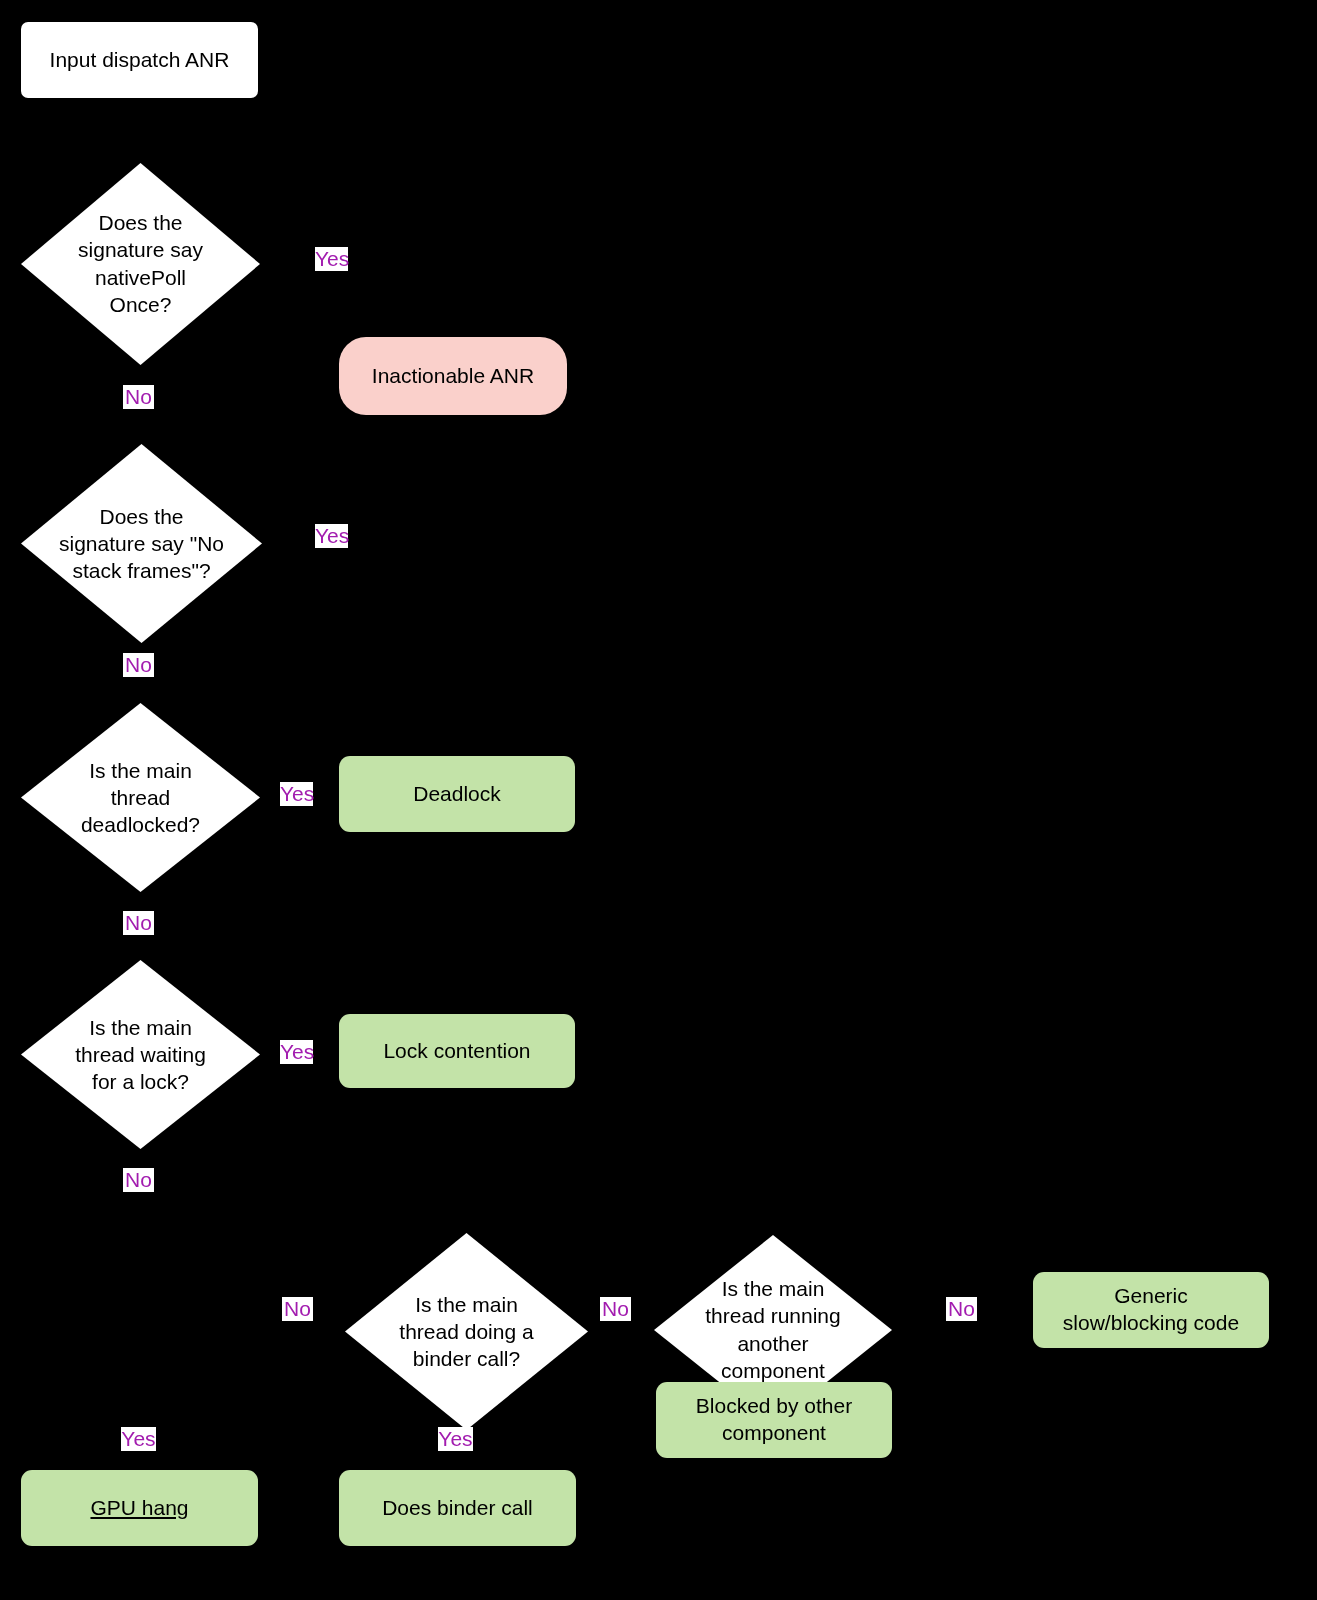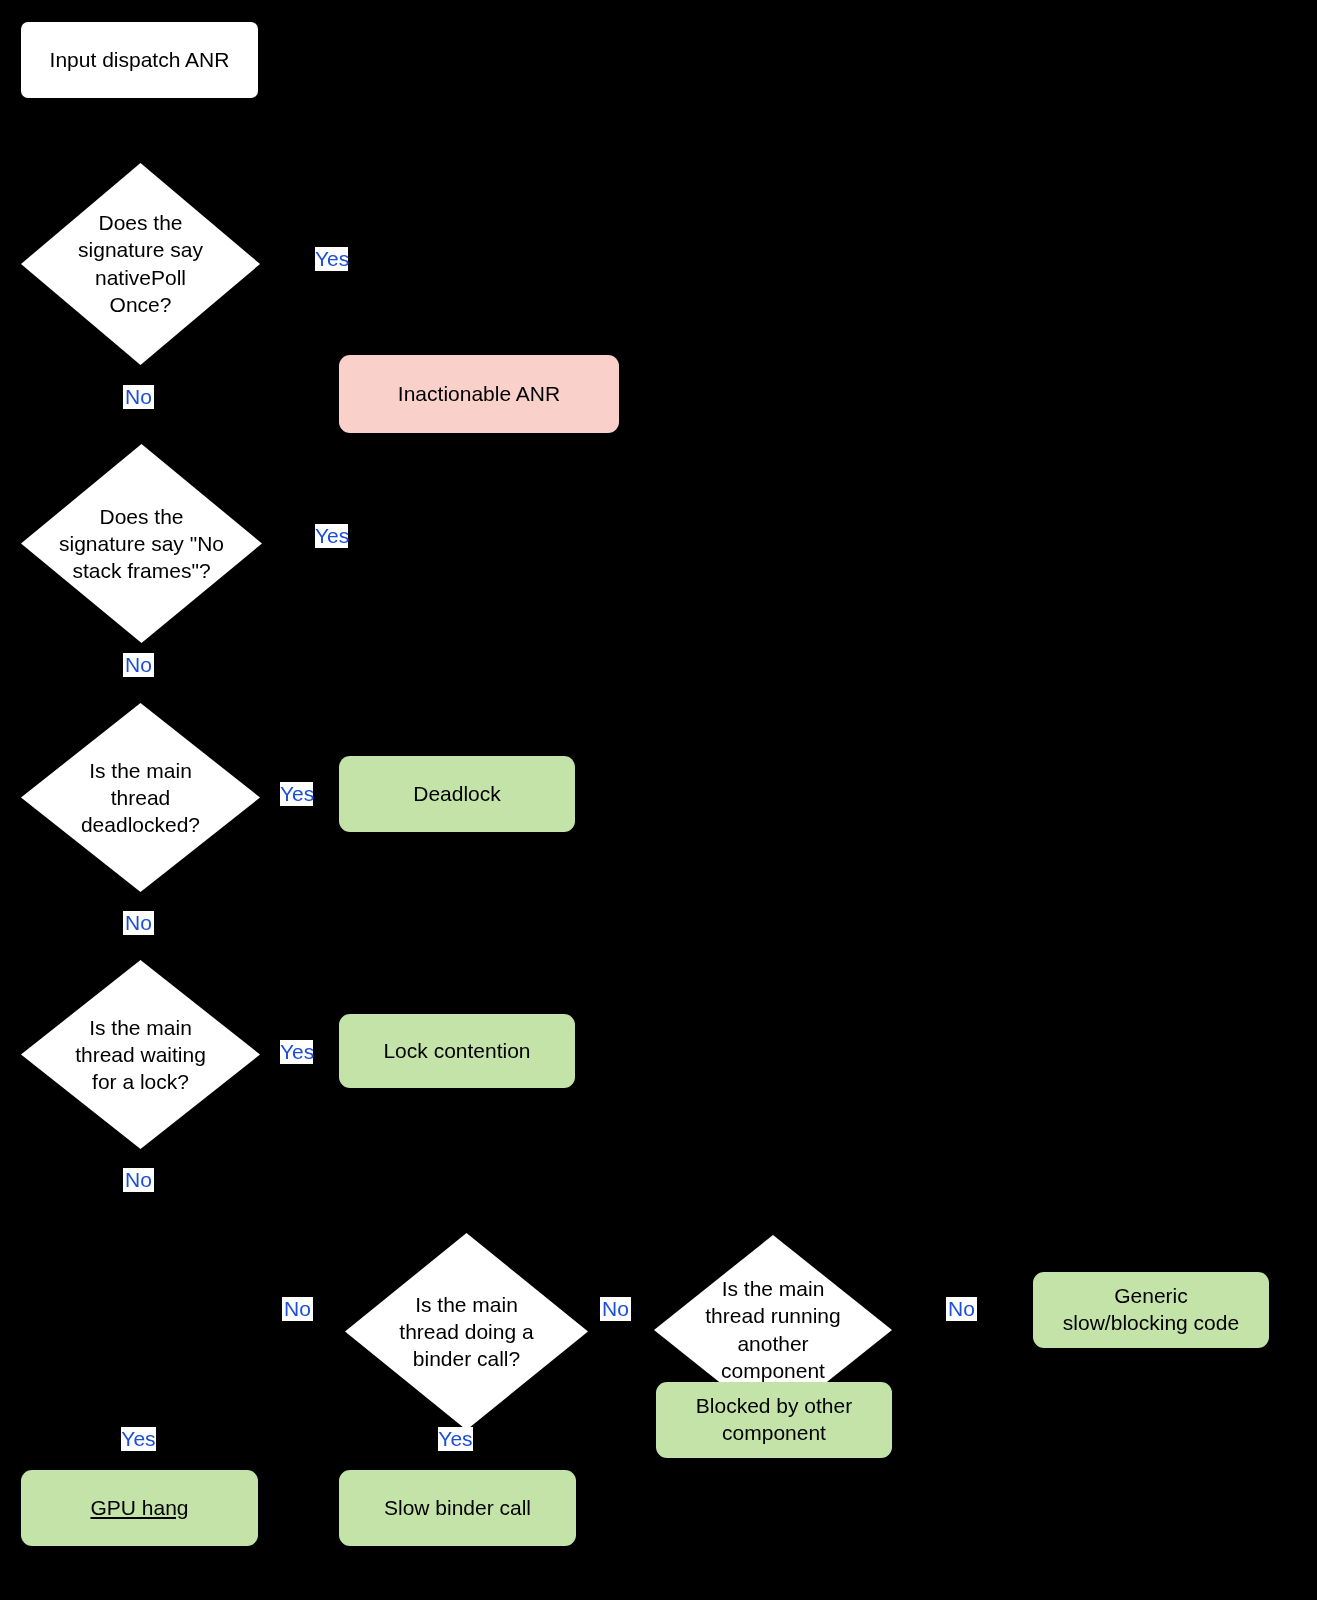--- a/index.html
+++ b/index.html
@@ -58,21 +58,21 @@
     font-size: 21px;
     line-height: 1.30;
     white-space: pre-line;
     pointer-events: none;
   }
 
   
   .edge-label {
     position: absolute;
     background: #FFFFFF;
-    color: #1d4ed8;
+    color: #a21caf;
     font-size: 21px;
     line-height: 1.05;
     padding: 1px 0px;
     white-space: nowrap;
   }
 
   
   .connector {
     position: absolute;
     background: #000000;
@@ -108,21 +108,21 @@
     <div class="dlabel">Does the
 signature say
 nativePoll
 Once?</div>
   </div>
 
   <div class="edge-label" style="left:315px; top:247px; width:33px; text-align:center;">Yes</div>
 
   <div class="edge-label" style="left:123px; top:385px; width:31px; text-align:center;">No</div>
 
-  <div class="node-box pink" style="left:339px; top:355px; width:280px; height:78px;">Inactionable ANR</div>
+  <div class="node-box pink" style="left:339px; top:337px; width:228px; height:78px;border-radius:27px;">Inactionable ANR</div>
 
   <div class="node-diamond" style="left:21px; top:444px; width:241px; height:199px;">
     <div class="shape"></div>
     <div class="dlabel">Does the
 signature say "No
 stack frames"?</div>
   </div>
 
   <div class="edge-label" style="left:315px; top:524px; width:33px; text-align:center;">Yes</div>
 
@@ -180,18 +180,18 @@
 
   <div class="edge-label" style="left:946px; top:1297px; width:31px; text-align:center;">No</div>
 
   <div class="edge-label" style="left:755px; top:1427px; width:35px; text-align:center;">Yes</div>
 
   <div class="node-box green" style="left:1033px; top:1272px; width:236px; height:76px;">Generic
 slow/blocking code</div>
 
   <div class="node-box green" style="left:21px; top:1470px; width:237px; height:76px;text-decoration:underline;">GPU hang</div>
 
-  <div class="node-box green" style="left:339px; top:1470px; width:237px; height:76px;">Slow binder call</div>
+  <div class="node-box green" style="left:339px; top:1470px; width:237px; height:76px;">Does binder call</div>
 
   <div class="node-box green" style="left:656px; top:1382px; width:236px; height:76px;">Blocked by other
 component</div>
 
 </div>
 
 </body></html>

